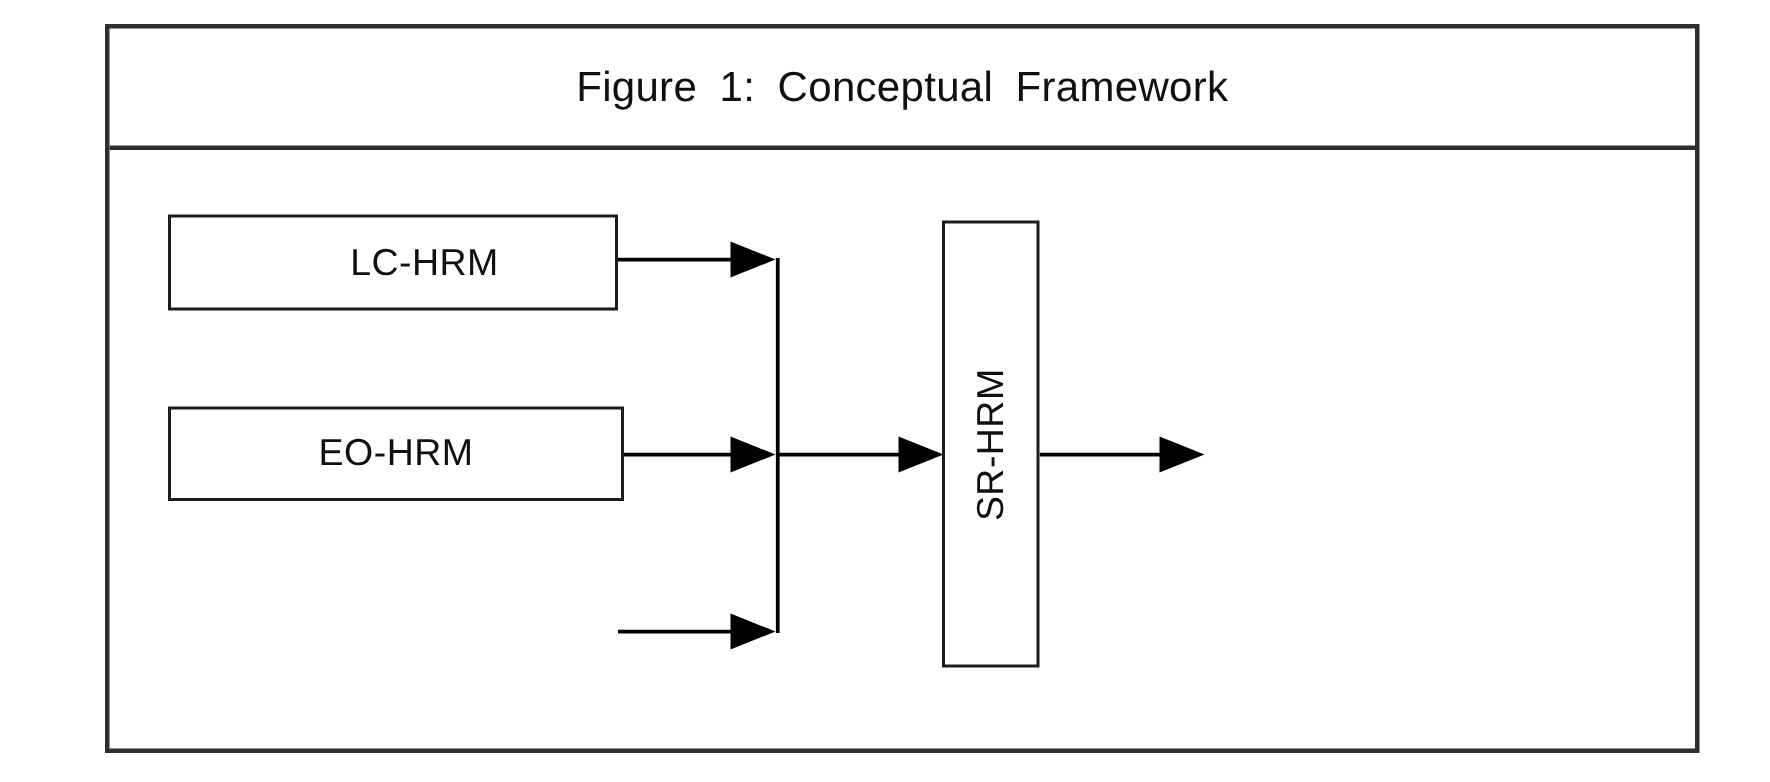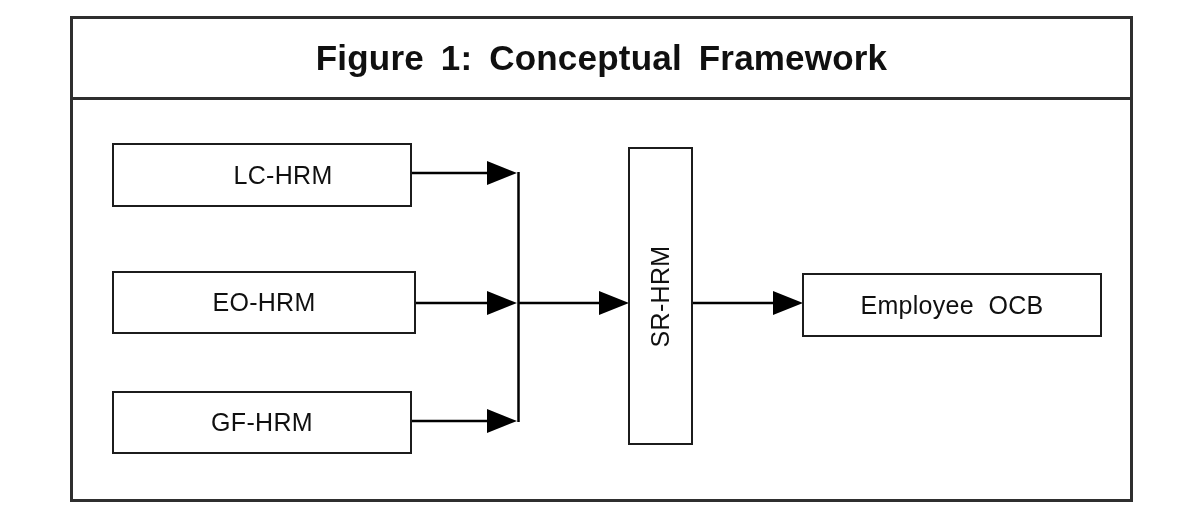--- a/index.html
+++ b/index.html
@@ -31,22 +31,22 @@
     background: var(--background);
   }
   .title-band {
     height: 81px;
     border-bottom: 3px solid var(--frame-border);
     display: flex;
     align-items: center;
     justify-content: center;
   }
   .figure-title {
-    font-size: 35px;
-    font-weight: bold;
+    font-size: 28px;
+    font-weight: normal;
     color: var(--text);
     word-spacing: 7px;
     letter-spacing: 0.2px;
     white-space: pre;
   }
   .connectors {
     position: absolute;
     left: 0;
     top: 0;
     width: 1180px;
@@ -114,25 +114,19 @@
   </svg>
 
   <div class="node node-lc">
     <span class="node-label">LC-HRM</span>
   </div>
 
   <div class="node node-eo">
     <span class="node-label">EO-HRM</span>
   </div>
 
-  <div class="node node-gf">
-    <span class="node-label">GF-HRM</span>
-  </div>
 
   <div class="node node-sr">
     <span class="node-label">SR-HRM</span>
   </div>
 
-  <div class="node node-ocb">
-    <span class="node-label">Employee  OCB</span>
-  </div>
 
 </div>
 
 </body></html>

